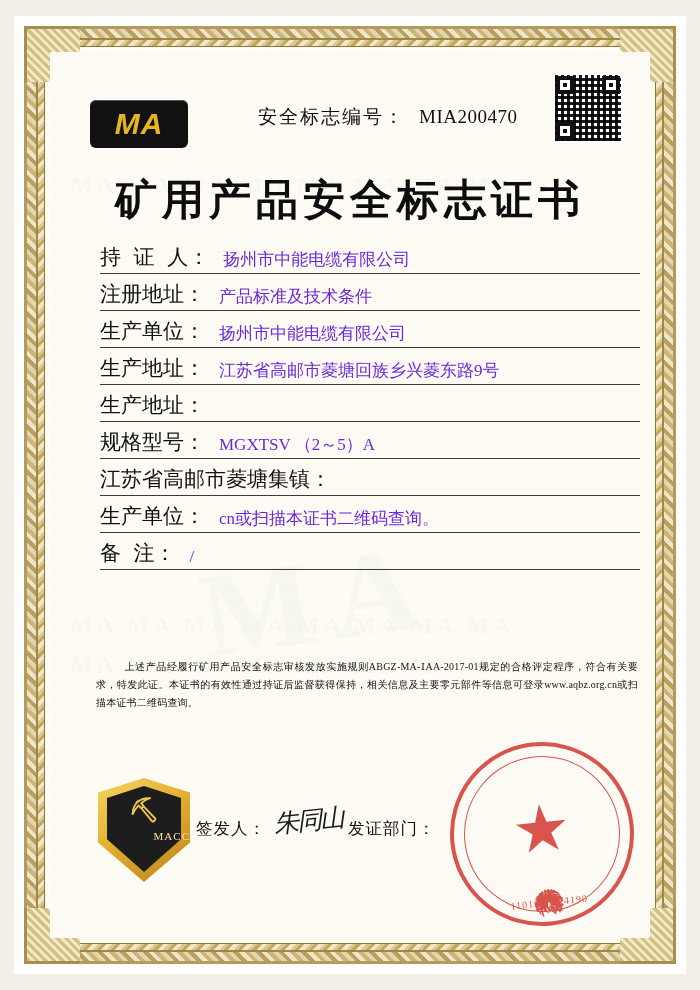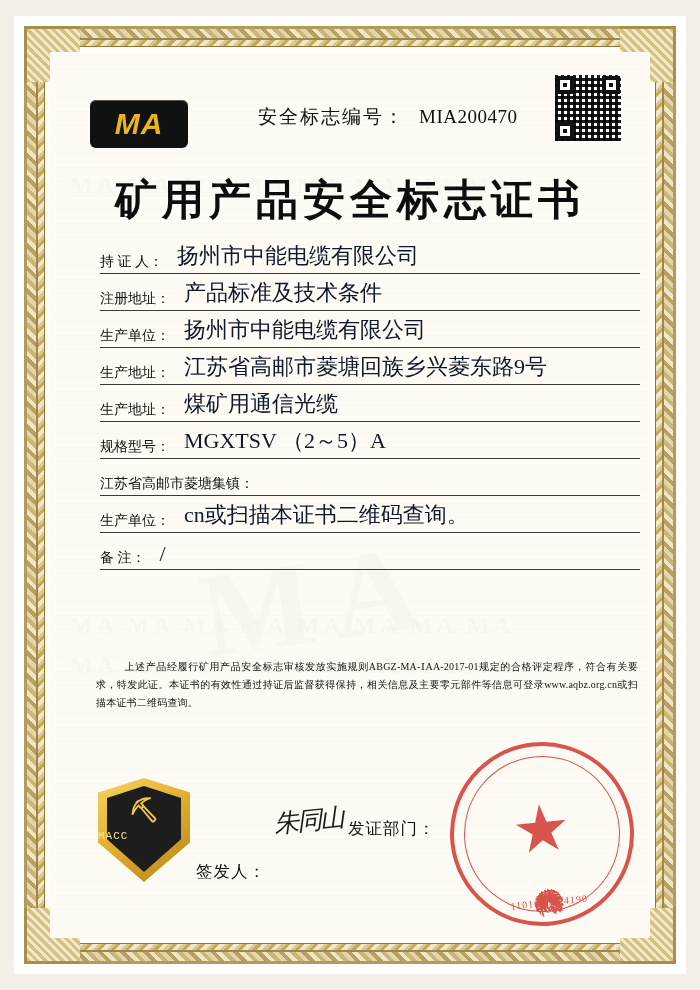--- a/index.html
+++ b/index.html
@@ -223,29 +223,30 @@
     right: 60px;
     top: 240px;
   }
   .field-row {
     position: relative;
     height: 37px;
     display: flex;
     align-items: flex-end;
   }
   .field-label {
-    font-size: 14px;
+    font-size: 21px;
     color: #111;
     white-space: nowrap;
     padding-bottom: 6px;
     font-weight: 500;
+    font-family: Liberation Mono, monospace;
   }
   .field-value {
-    font-size: 22px;
-    color: #0f172a;
+    font-size: 17px;
+    color: #6d28d9;
     padding-bottom: 6px;
     padding-left: 14px;
     white-space: nowrap;
   }
   .field-underline {
     position: absolute;
     left: 0; right: 0; bottom: 3px;
     border-bottom: 1px solid #3a3a3a;
   }
   .row-wide .field-label { letter-spacing: 0px; }
@@ -303,43 +304,43 @@
     text-align: center;
     color: #f2c94c;
     font-size: 24px;
     font-family: "Liberation Sans", sans-serif;
     font-weight: bold;
     line-height: 1;
   }
   .macc-shield .shield-text {
     position: absolute;
     left: 0; right: 0; top: 52px;
-    text-align: left;
+    text-align: right;
     color: #f6e0a0;
     font-size: 11px;
-    font-family: Liberation Mono, monospace;
+    font-family: Liberation Serif, serif;
     letter-spacing: 1px;
   }
 
   
   .sign-area {
     position: absolute;
     left: 196px;
     top: 812px;
     right: 60px;
     height: 40px;
   }
   .sign-label {
     position: absolute;
     top: 6px;
     font-size: 16.5px;
     color: #111;
     letter-spacing: 1px;
   }
-  .sign-label.signer { left: 0; margin-top: 43px; }
+  .sign-label.signer { left: 0; }
   .sign-label.dept { left: 152px; }
   .handwriting {
     position: absolute;
     left: 78px;
     top: -8px;
     font-size: 25px;
     color: #1b1b1b;
     font-family: "DejaVu Serif", serif;
     font-style: italic;
     transform: rotate(-6deg);
@@ -468,21 +469,20 @@
     </div>
 
     <div class="field-row">
       <span class="field-label">生产地址：</span>
       <span class="field-value">江苏省高邮市菱塘回族乡兴菱东路9号</span>
       <span class="field-underline"></span>
     </div>
 
     <div class="field-row">
       <span class="field-label">生产地址：</span>
-      <span class="field-value">煤矿用通信光缆</span>
       <span class="field-underline"></span>
     </div>
 
     <div class="field-row">
       <span class="field-label">规格型号：</span>
       <span class="field-value">MGXTSV （2～5）A</span>
       <span class="field-underline"></span>
     </div>
 
     <div class="field-row row-wide">

